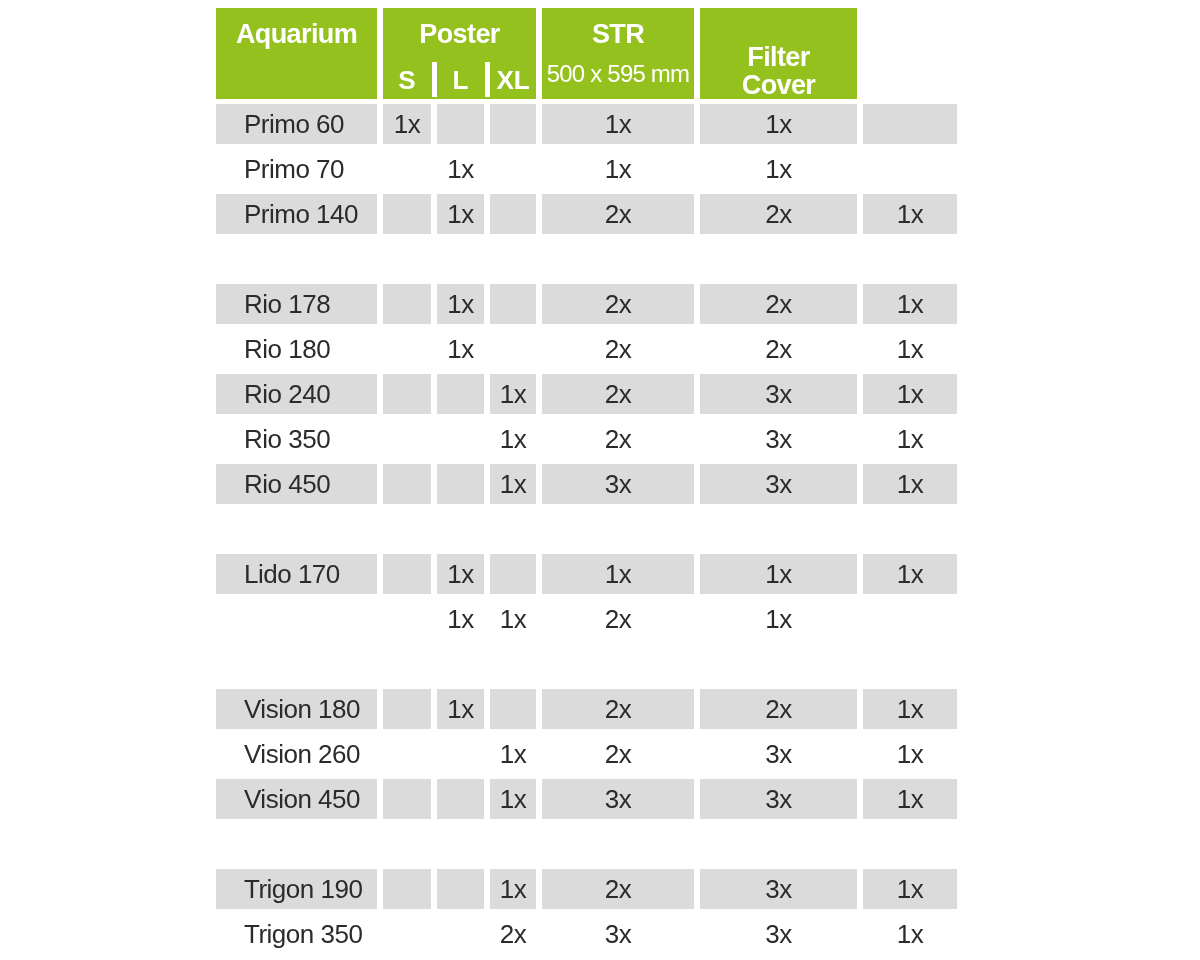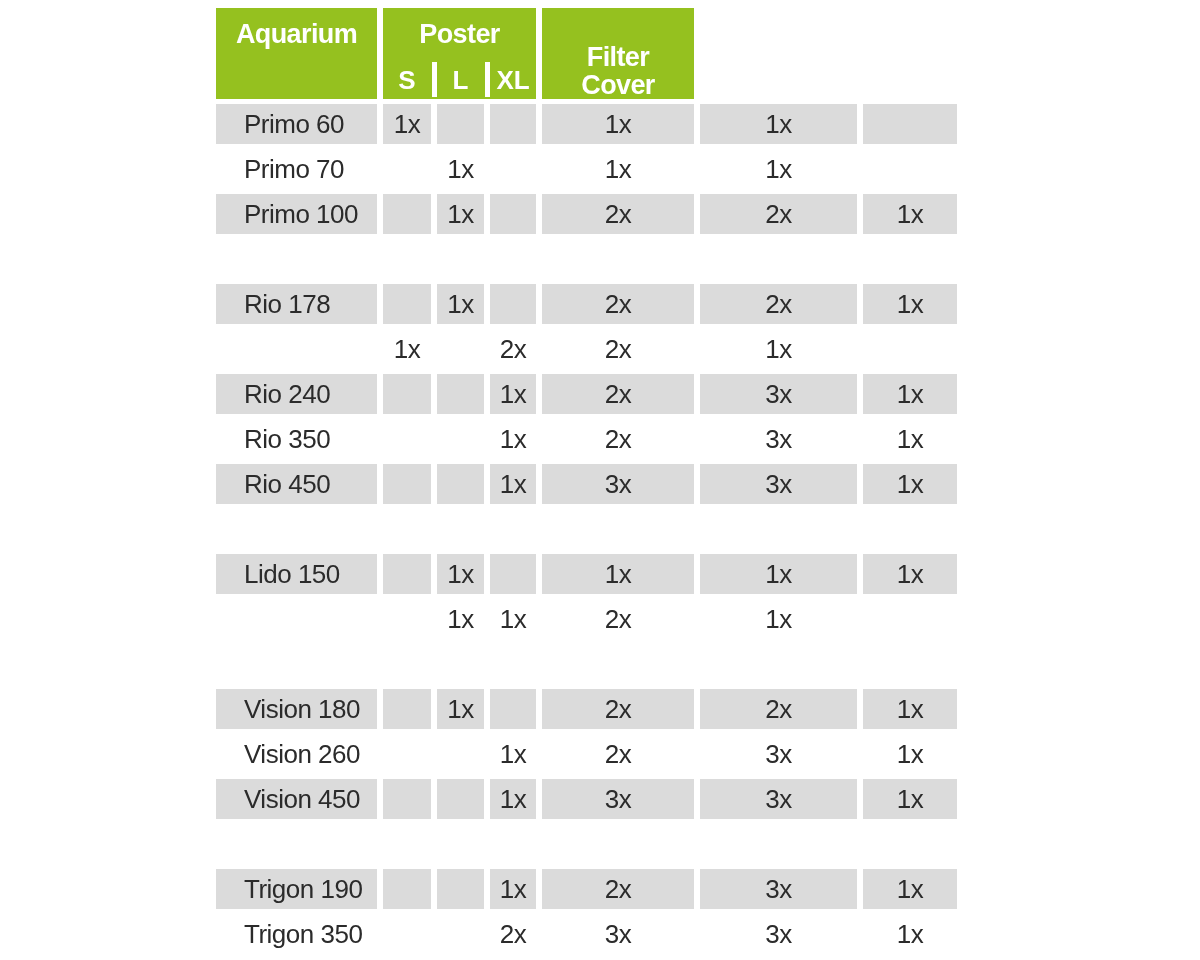--- a/index.html
+++ b/index.html
@@ -94,20 +94,24 @@
     <div class="hcell poster">
       <div class="h-title">Poster</div>
       <div class="poster-sub">
         <span class="psize">S</span>
         <span class="vbar"></span>
         <span class="psize">L</span>
         <span class="vbar"></span>
         <span class="psize">XL</span>
       </div>
     </div>
+    <div class="hcell">
+      <div class="h-title">STR</div>
+      <div class="h-sub">500 x 595 mm</div>
+    </div>
     <div class="hcell filter">
       <div class="filter-line">Filter</div>
       <div class="filter-line">Cover</div>
     </div>
   </div>
 
   <div id="sections">
       <div class="section">
         <div class="grid-row body-row gray">
           <div class="cell name-cell">Primo 60</div>
@@ -121,40 +125,41 @@
         <div class="grid-row body-row white">
           <div class="cell name-cell">Primo 70</div>
           <div class="cell"></div>
           <div class="cell">1x</div>
           <div class="cell"></div>
           <div class="cell">1x</div>
           <div class="cell">1x</div>
           <div class="cell"></div>
         </div>
         <div class="grid-row body-row gray">
-          <div class="cell name-cell">Primo 100</div>
+          <div class="cell name-cell">Primo 140</div>
           <div class="cell"></div>
           <div class="cell">1x</div>
           <div class="cell"></div>
           <div class="cell">2x</div>
           <div class="cell">2x</div>
           <div class="cell">1x</div>
         </div>
       </div>
       <div class="section">
         <div class="grid-row body-row gray">
           <div class="cell name-cell">Rio 178</div>
           <div class="cell"></div>
           <div class="cell">1x</div>
           <div class="cell"></div>
           <div class="cell">2x</div>
           <div class="cell">2x</div>
           <div class="cell">1x</div>
         </div>
         <div class="grid-row body-row white">
+          <div class="cell name-cell">Rio 180</div>
           <div class="cell"></div>
           <div class="cell">1x</div>
           <div class="cell"></div>
           <div class="cell">2x</div>
           <div class="cell">2x</div>
           <div class="cell">1x</div>
         </div>
         <div class="grid-row body-row gray">
           <div class="cell name-cell">Rio 240</div>
           <div class="cell"></div>
@@ -178,21 +183,21 @@
           <div class="cell"></div>
           <div class="cell"></div>
           <div class="cell">1x</div>
           <div class="cell">3x</div>
           <div class="cell">3x</div>
           <div class="cell">1x</div>
         </div>
       </div>
       <div class="section">
         <div class="grid-row body-row gray">
-          <div class="cell name-cell">Lido 150</div>
+          <div class="cell name-cell">Lido 170</div>
           <div class="cell"></div>
           <div class="cell">1x</div>
           <div class="cell"></div>
           <div class="cell">1x</div>
           <div class="cell">1x</div>
           <div class="cell">1x</div>
         </div>
         <div class="grid-row body-row white">
           <div class="cell"></div>
           <div class="cell"></div>

